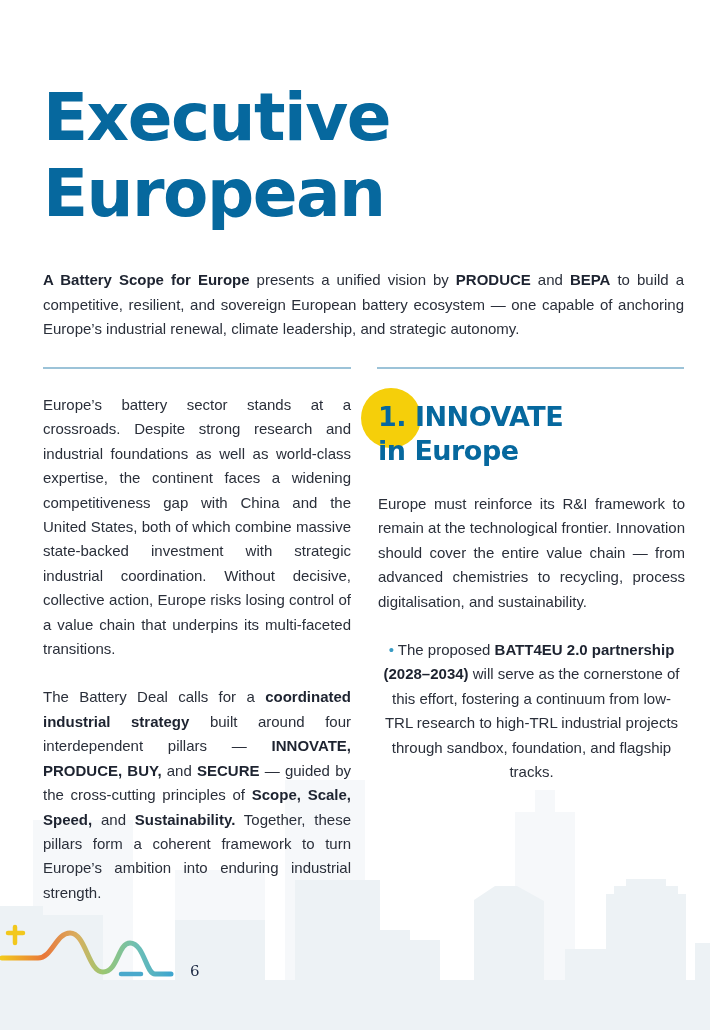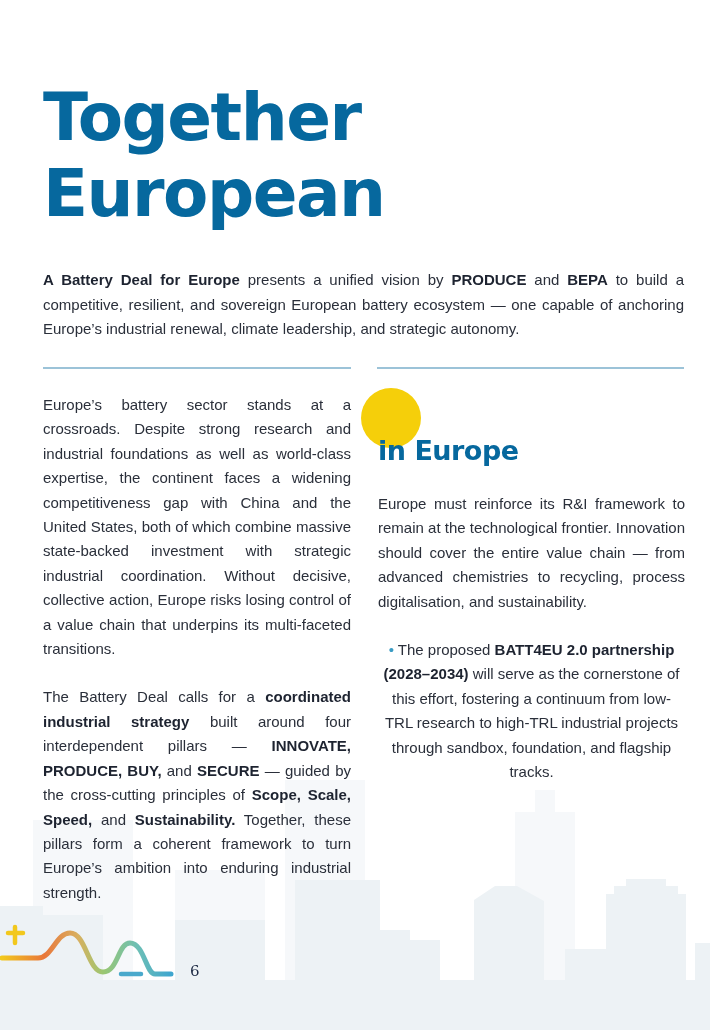--- a/index.html
+++ b/index.html
@@ -75,37 +75,37 @@
     <rect x="614" y="886" width="64" height="10"></rect>
     <rect x="626" y="879" width="40" height="10"></rect>
     <rect x="695" y="943" width="15" height="87"></rect>
     <rect x="0" y="980" width="710" height="50"></rect>
     <rect x="175" y="920" width="90" height="110"></rect>
   </g>
 </svg>
 
 <div class="content">
   <h1 class="title">
-    <span>Together</span><br>
+    <span>Executive</span><br>
     <span>European</span>
   </h1>
 
-  <p class="intro"><b>A Battery Deal for Europe</b><span> presents a unified vision by </span><b>PRODUCE</b><span> and </span><b>BEPA</b><span> to build a competitive, resilient, and sovereign European battery ecosystem — one capable of anchoring Europe’s industrial renewal, climate leadership, and strategic autonomy.</span></p>
+  <p class="intro"><b>A Battery Scope for Europe</b><span> presents a unified vision by </span><b>PRODUCE</b><span> and </span><b>BEPA</b><span> to build a competitive, resilient, and sovereign European battery ecosystem — one capable of anchoring Europe’s industrial renewal, climate leadership, and strategic autonomy.</span></p>
 
   <div class="divider div-left"></div>
   <div class="divider div-right"></div>
 
   <div class="col-left">
     <p>Europe’s battery sector stands at a crossroads. Despite strong research and industrial foundations as well as world-class expertise, the continent faces a widening competitiveness gap with China and the United States, both of which combine massive state-backed investment with strategic industrial coordination. Without decisive, collective action, Europe risks losing control of a value chain that underpins its multi-faceted transitions.</p>
     <p><span>The Battery Deal calls for a </span><b>coordinated industrial strategy</b><span> built around four interdependent pillars — </span><b>INNOVATE, PRODUCE, BUY,</b><span> and </span><b>SECURE</b><span> — guided by the cross-cutting principles of </span><b>Scope, Scale, Speed,</b><span> and </span><b>Sustainability.</b><span> Together, these pillars form a coherent framework to turn Europe’s ambition into enduring industrial strength.</span></p>
   </div>
 
   <div class="yellow-dot"></div>
   <h2 class="section-title">
-    <br>
+    <span>1. INNOVATE</span><br>
     <span>in Europe</span>
   </h2>
 
   <div class="col-right">
     <p>Europe must reinforce its R&amp;I framework to remain at the technological frontier. Innovation should cover the entire value chain — from advanced chemistries to recycling, process digitalisation, and sustainability.</p>
     <p class="bullet-p"><span class="bullet">•</span><span> The proposed </span><b>BATT4EU 2.0 partnership (2028–2034)</b><span> will serve as the cornerstone of this effort, fostering a continuum from low-TRL research to high-TRL industrial projects through sandbox, foundation, and flagship tracks.</span></p>
   </div>
 
   <svg class="logo" viewBox="0 0 178 64">
     <defs>

